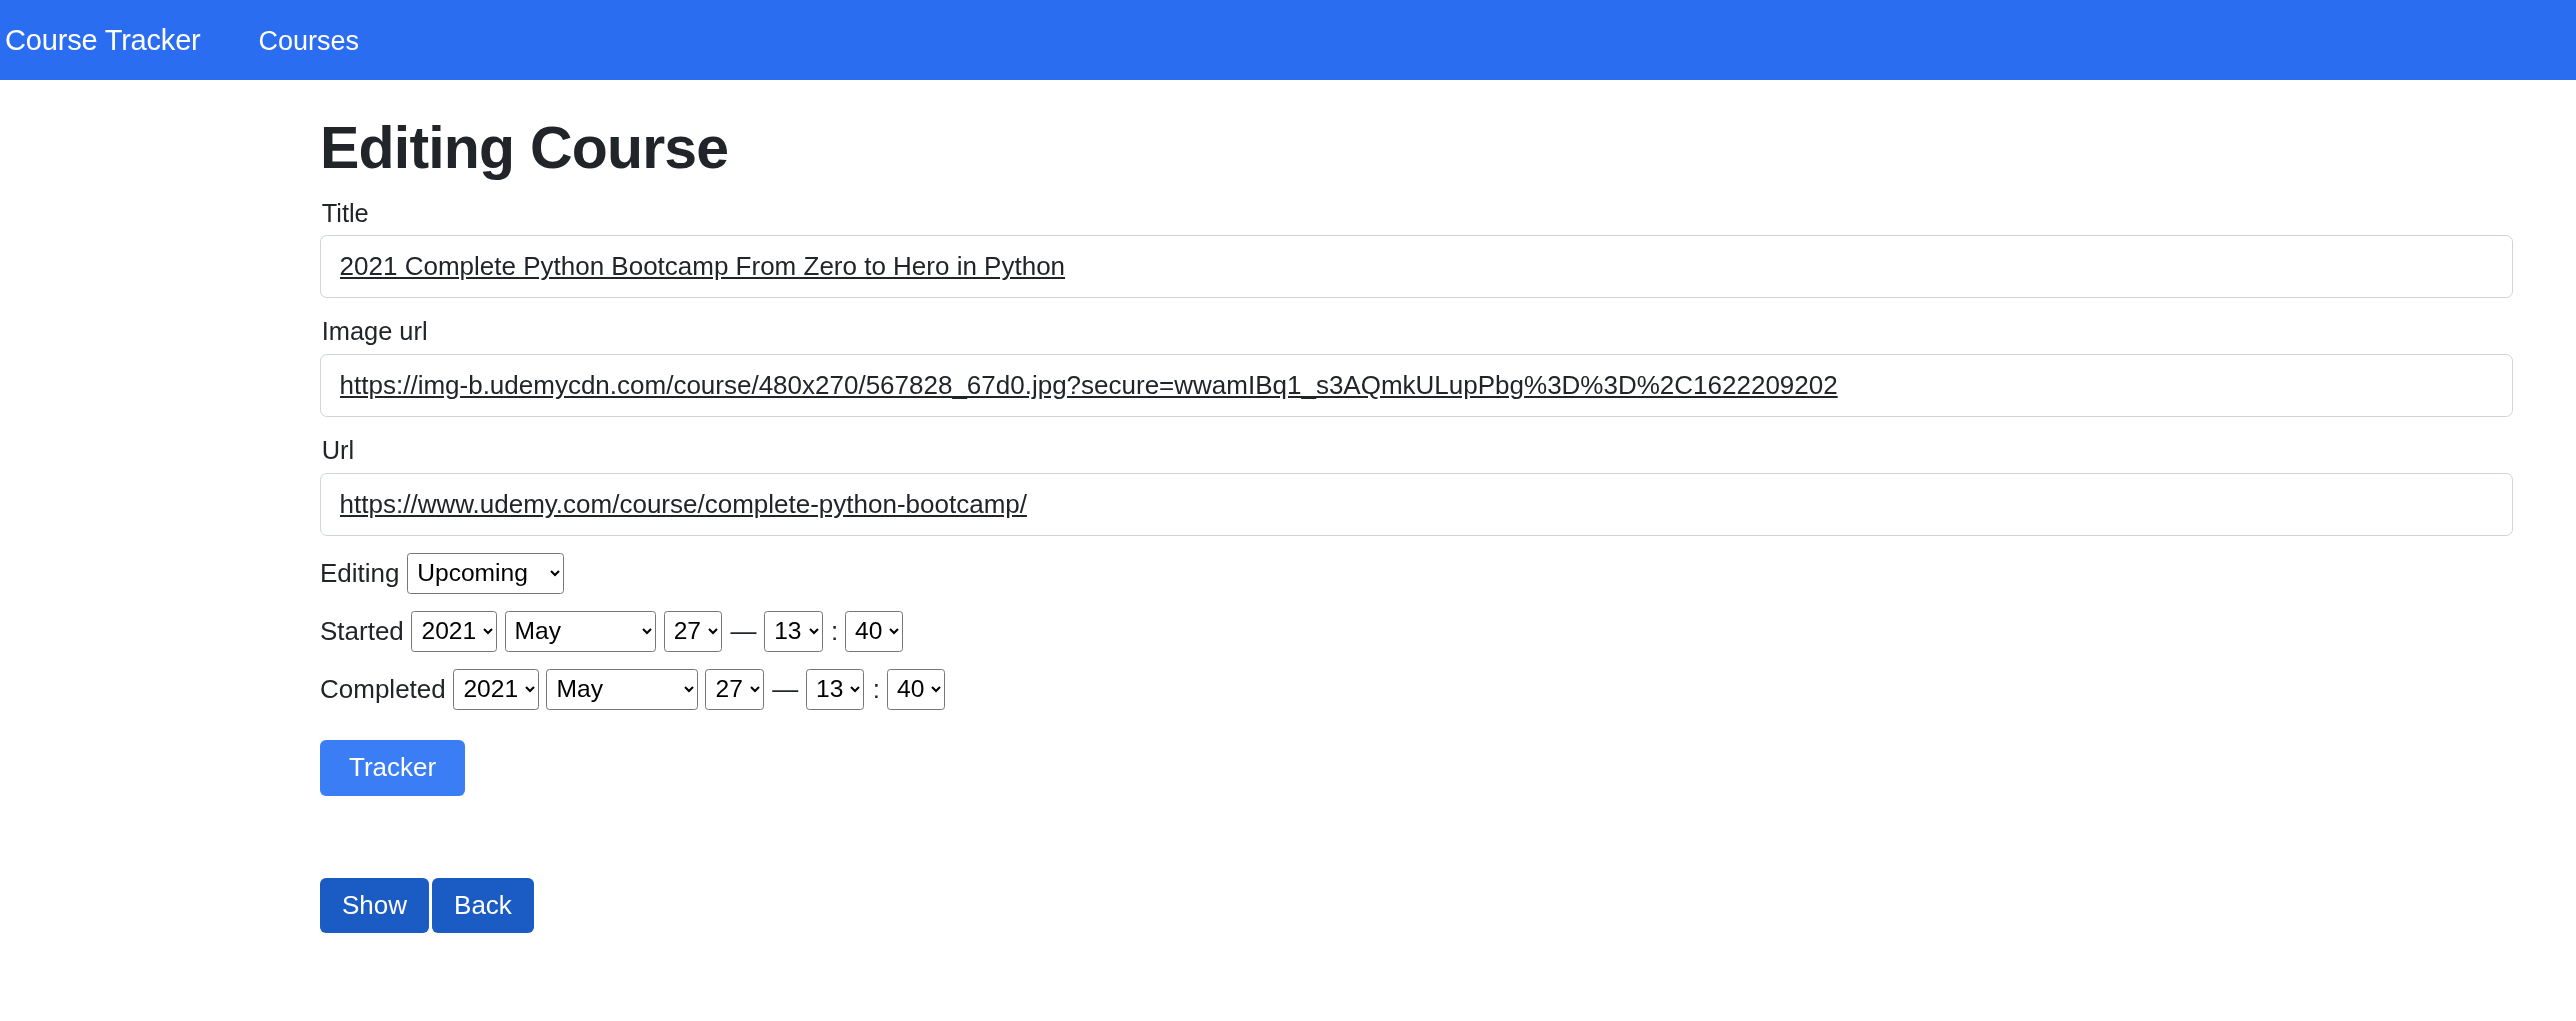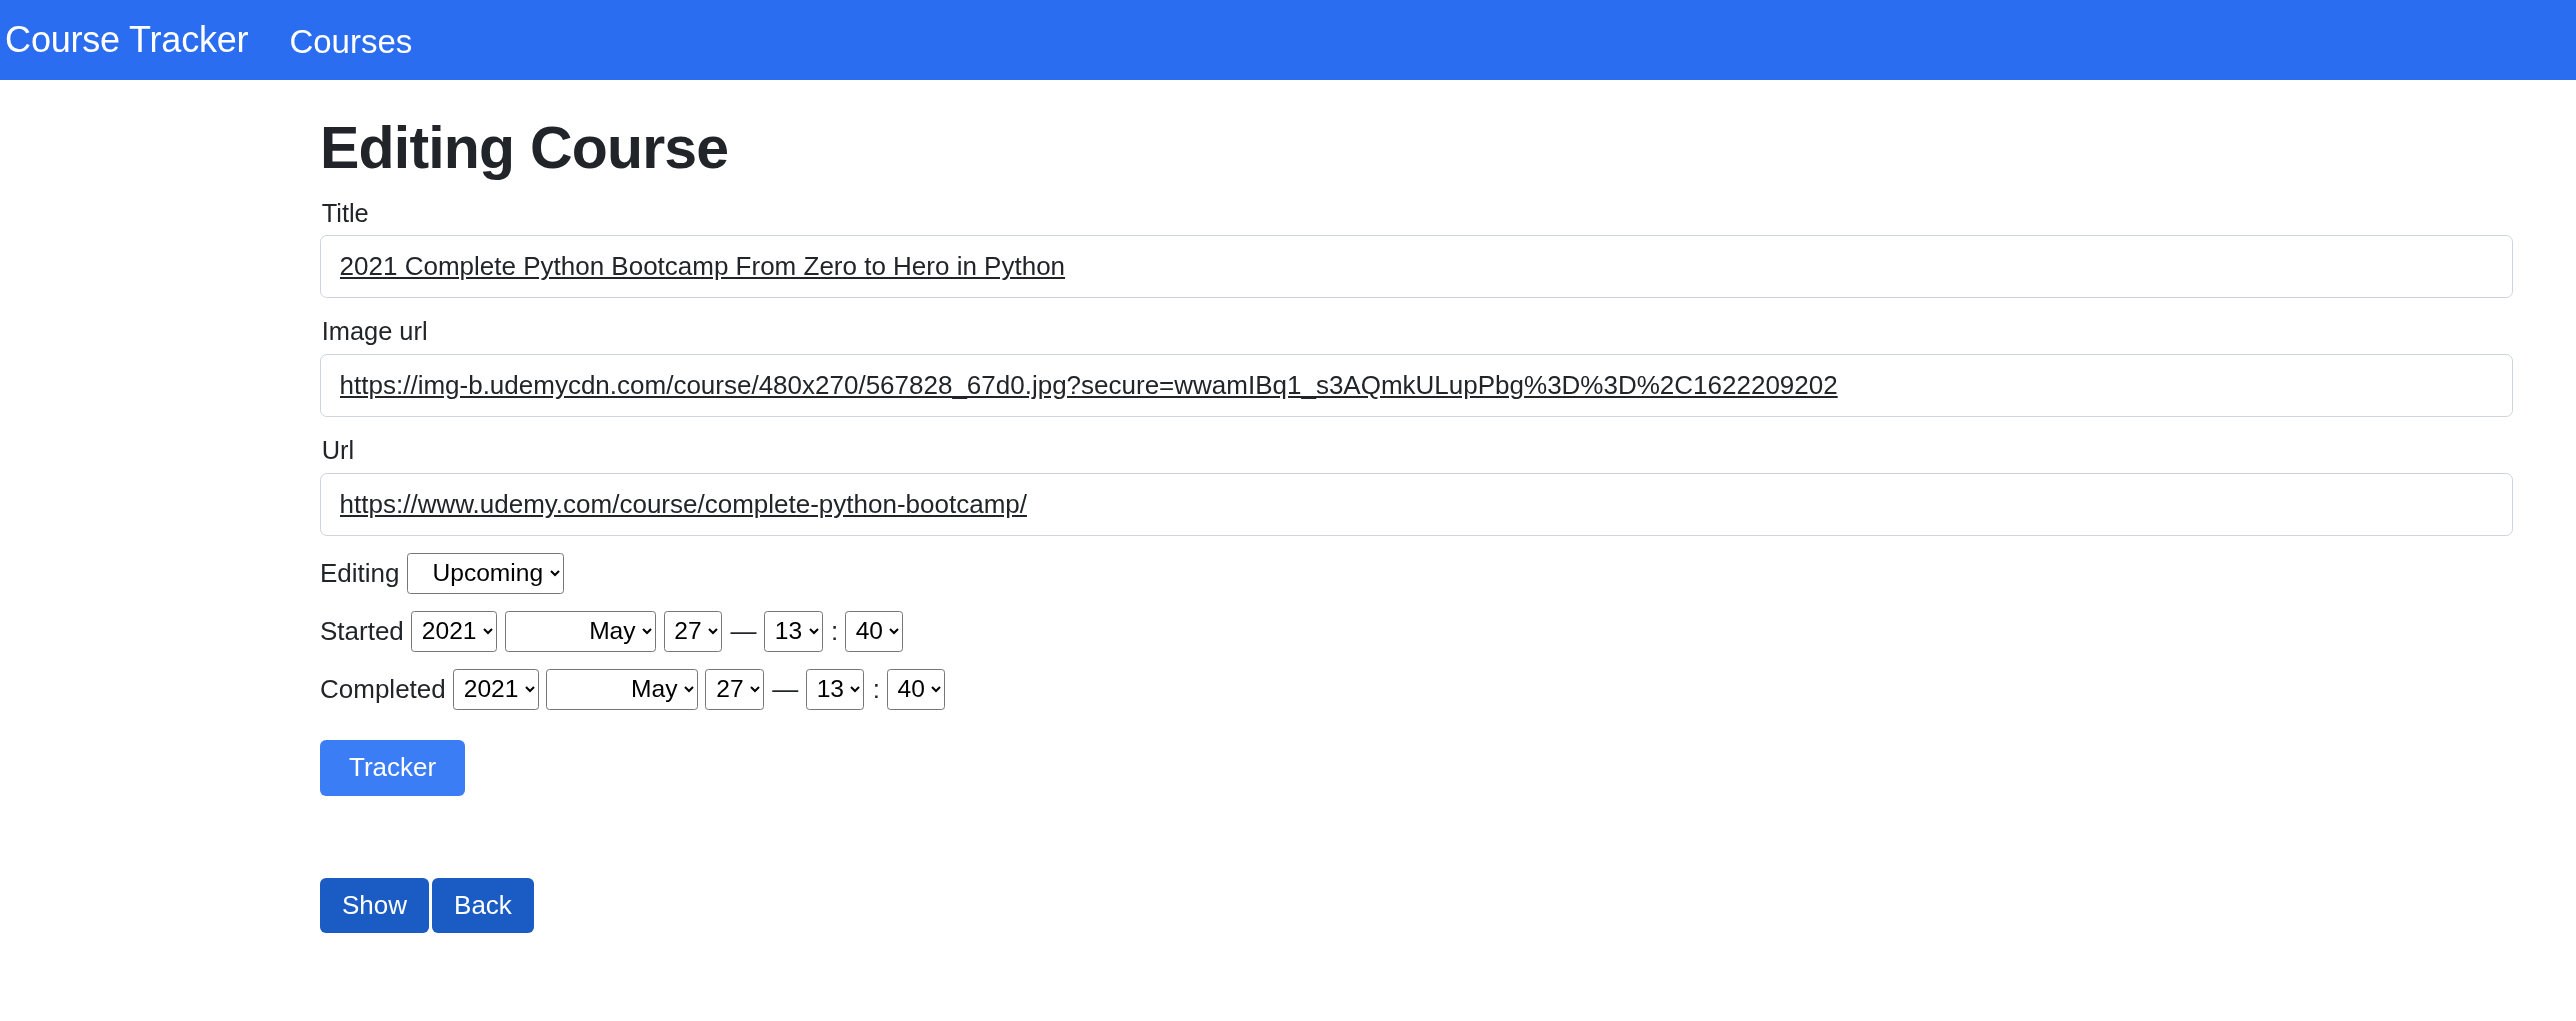--- a/index.html
+++ b/index.html
@@ -20,31 +20,31 @@
   .navbar {
     width: 100%;
     height: 80px;
     background: #2b6df0;
     display: flex;
     align-items: center;
     padding-left: 0px;
   }
   .navbar-brand {
     color: #ffffff;
-    font-size: 36px;
+    font-size: 29px;
     line-height: 1;
     padding: 0 0 0 5.1px;
-    margin-right: 41px;
+    margin-right: 58px;
     text-decoration: none;
     white-space: nowrap;
     letter-spacing: -0.2px;
   }
   .navbar-link {
     color: #ffffff;
-    font-size: 33px;
+    font-size: 27px;
     line-height: 1;
     text-decoration: none;
     white-space: nowrap;
     padding-top: 2.5px;
   }
 
   
   .page {
     padding-left: 320px;
     padding-right: 0;
@@ -103,21 +103,20 @@
     font-size: 24.6px;
     color: #000000;
     background: #ffffff;
     border: 1.7px solid #767676;
     border-radius: 3.4px;
     padding: 1.7px 3.4px 2.5px 5.1px;
     margin-right: 7.6px;
     height: 41px;
     line-height: 1;
     outline: none;
-    text-align: right;
   }
   select.native-select:last-child { margin-right: 0; }
   .dash {
     font-size: 26px;
     color: #212529;
     margin: 0 7.6px 0 0.8px;
     line-height: 1;
   }
   .colon {
     font-size: 26px;

